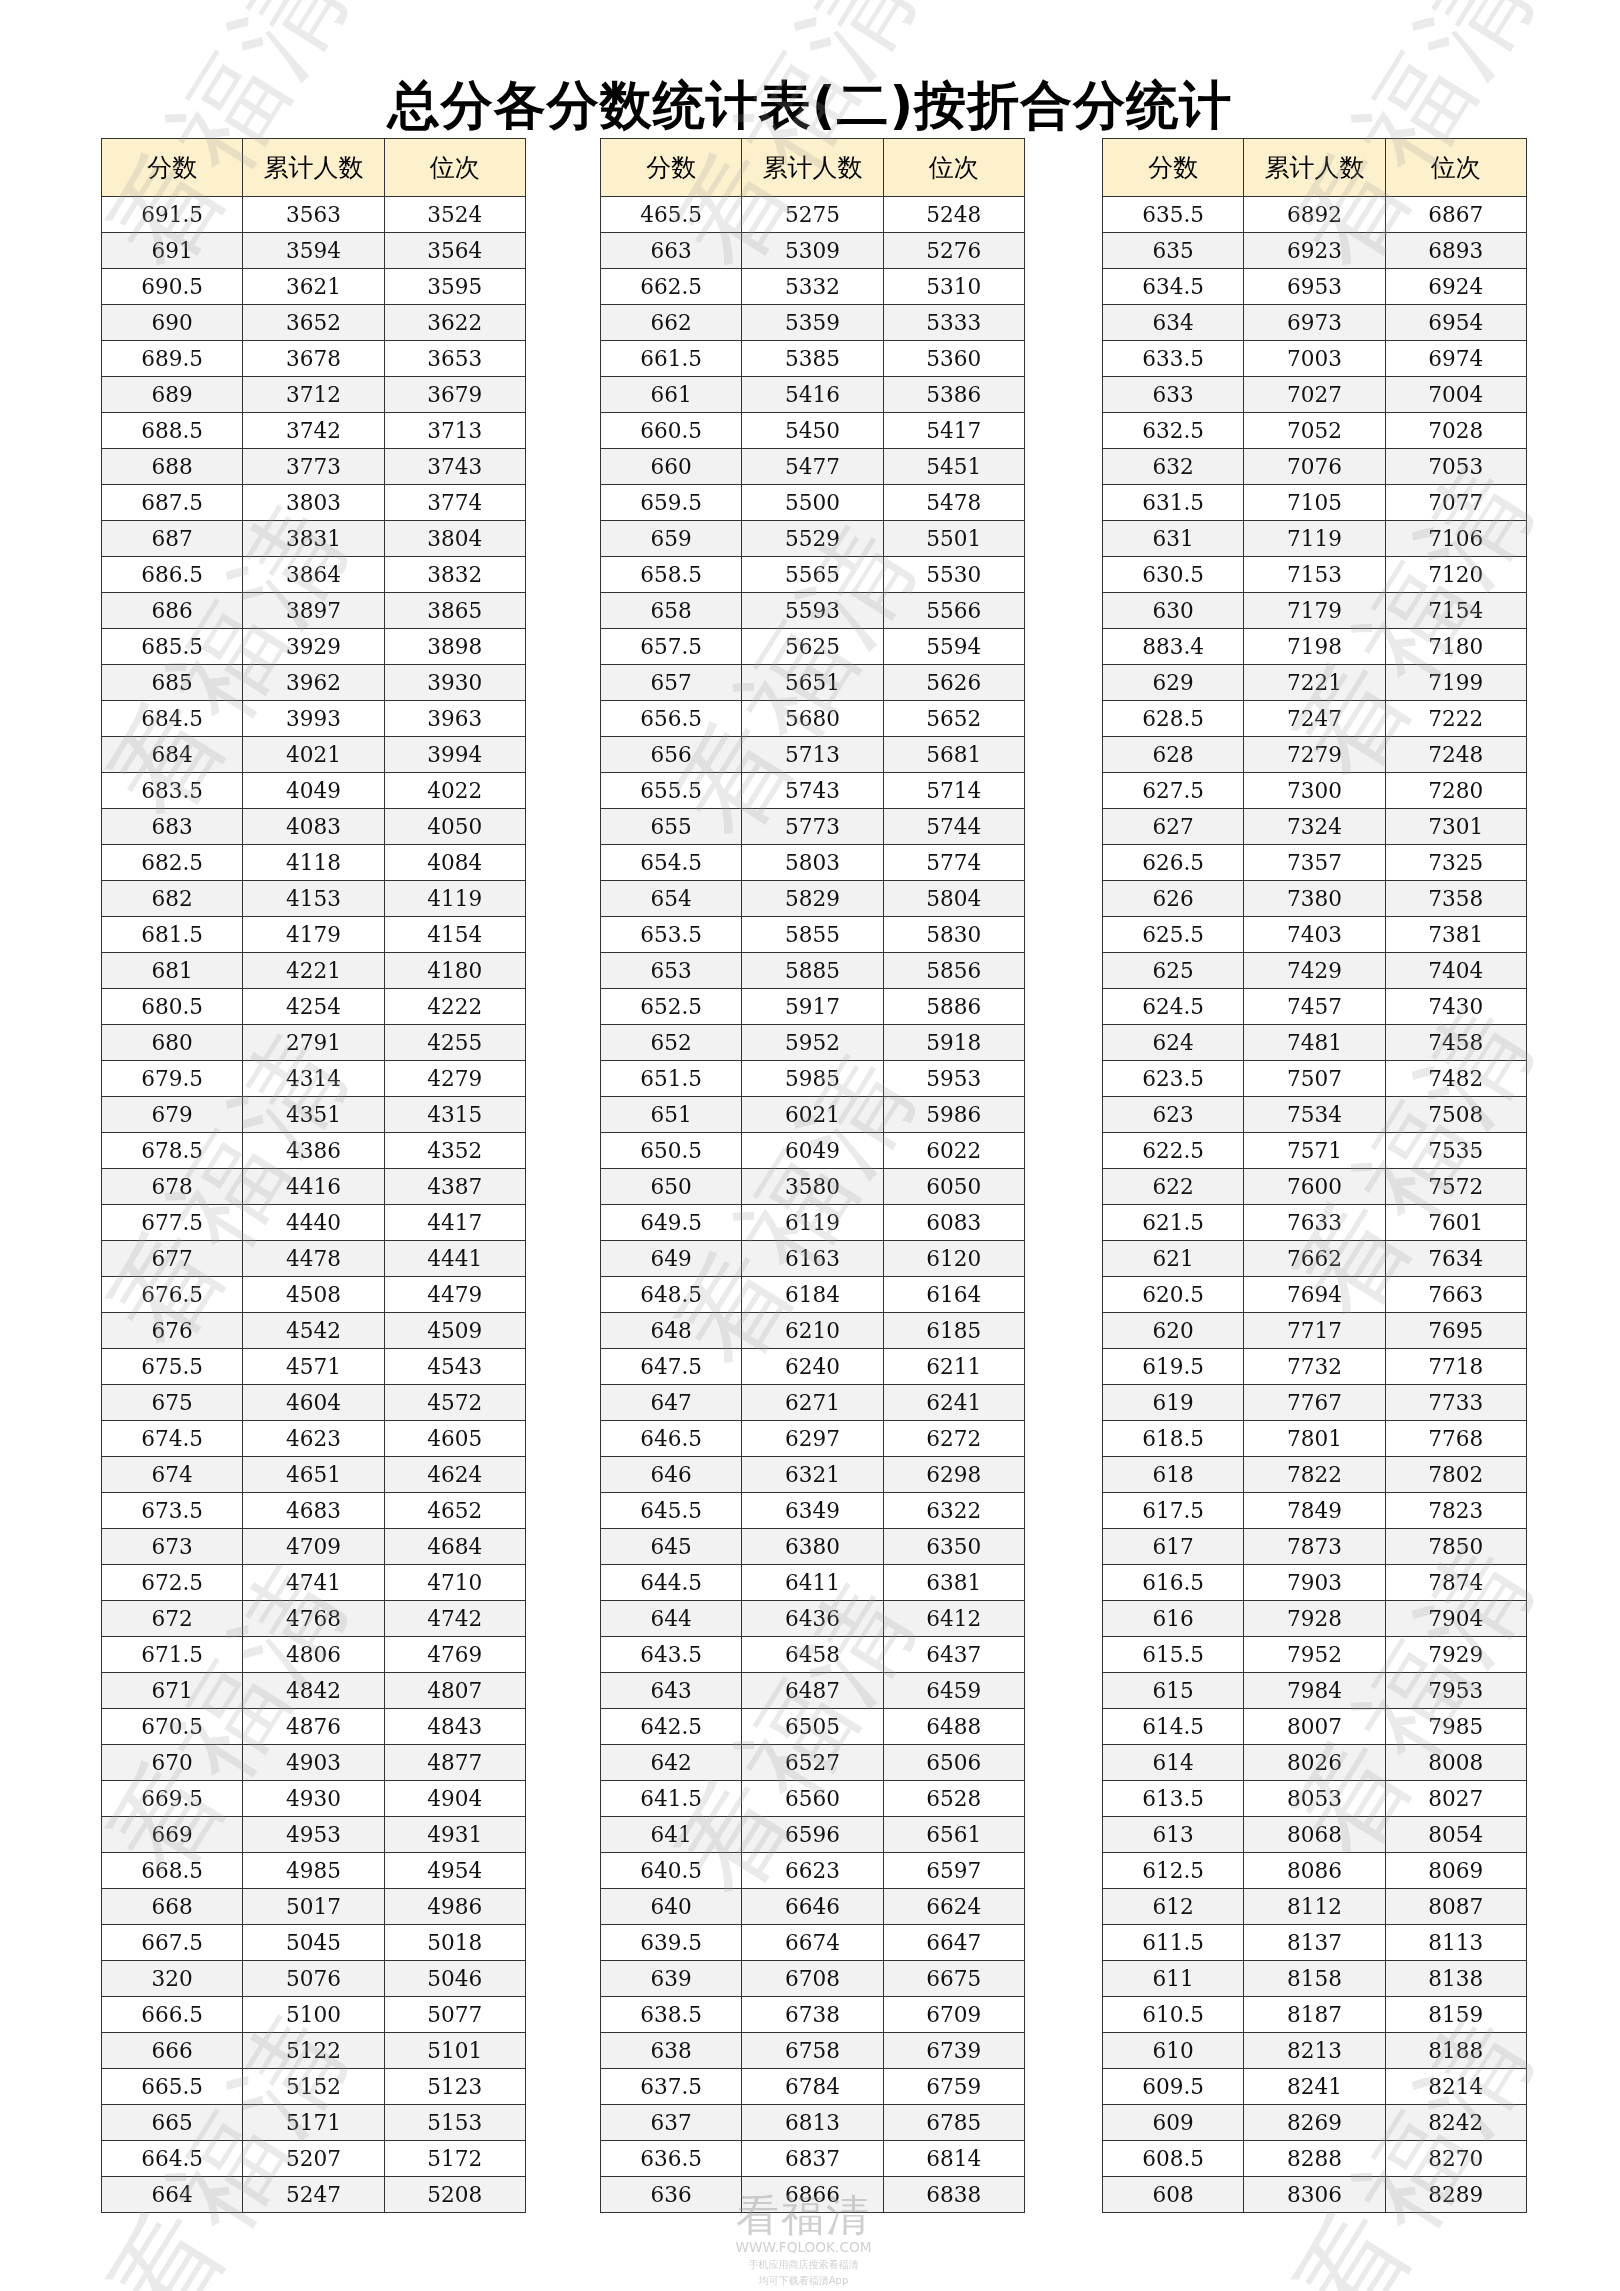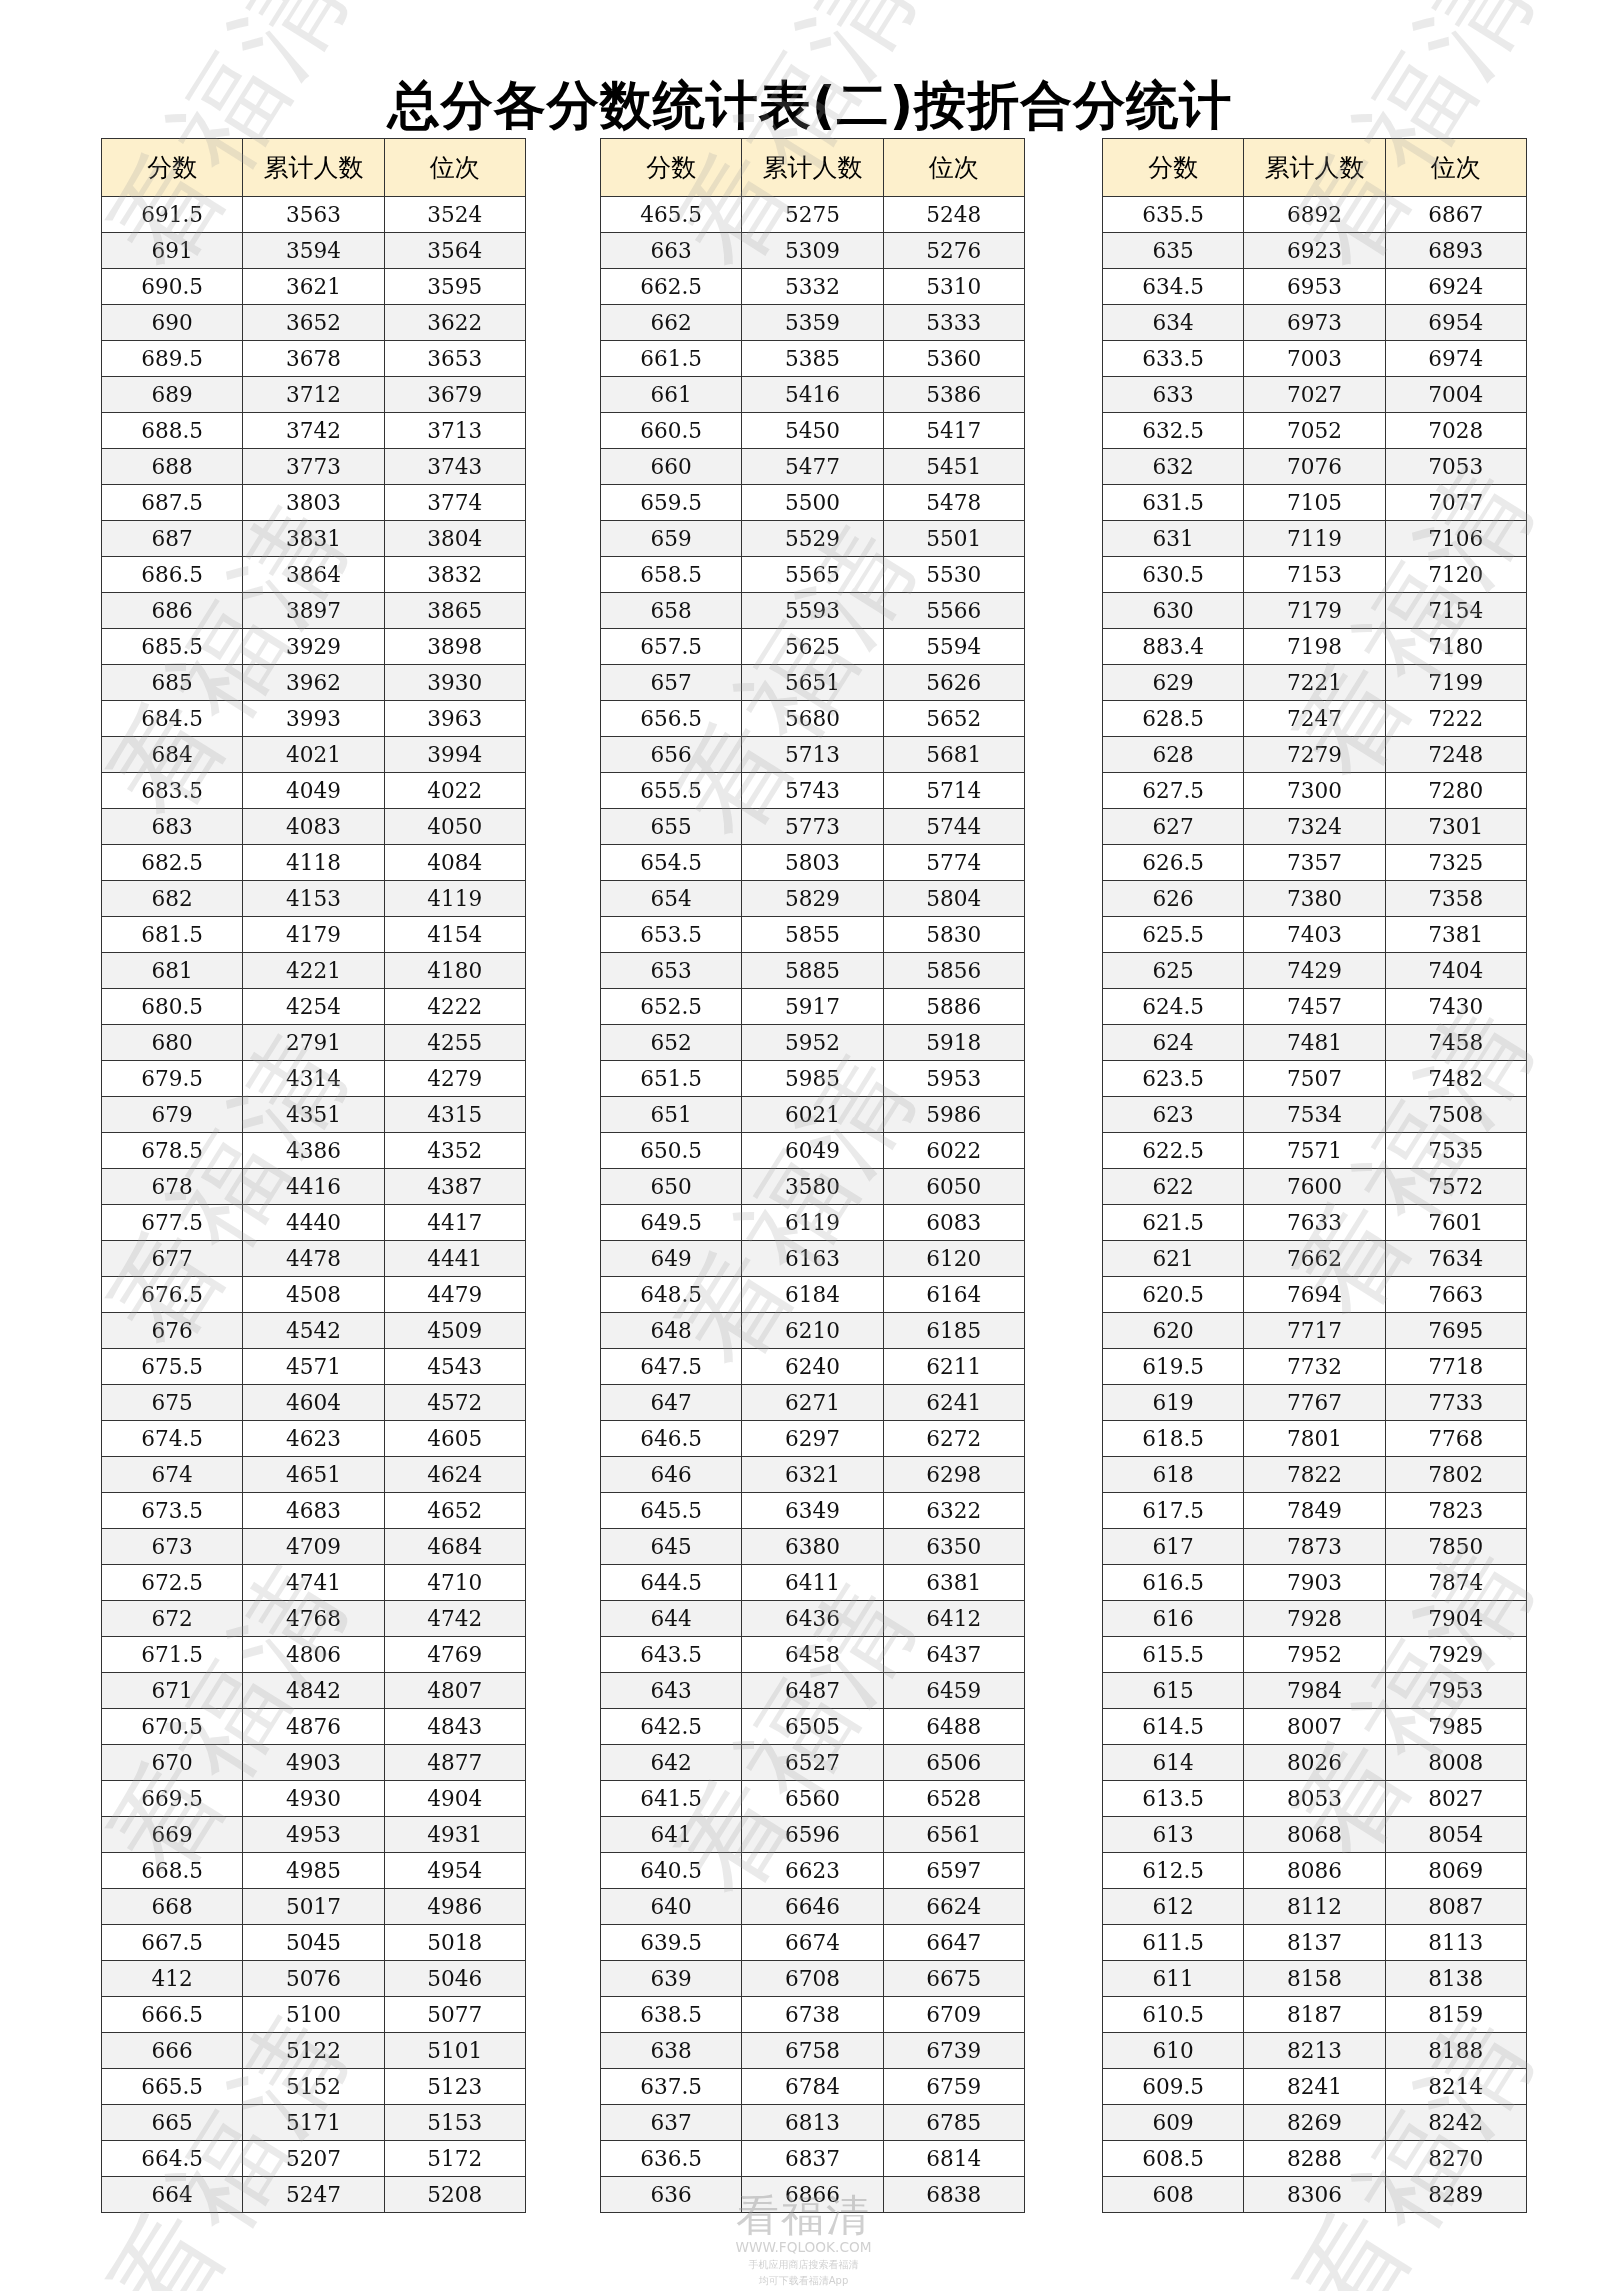--- a/index.html
+++ b/index.html
@@ -301,21 +301,21 @@
         <td>668</td>
         <td>5017</td>
         <td>4986</td>
       </tr>
       <tr>
         <td>667.5</td>
         <td>5045</td>
         <td>5018</td>
       </tr>
       <tr>
-        <td>412</td>
+        <td>320</td>
         <td>5076</td>
         <td>5046</td>
       </tr>
       <tr>
         <td>666.5</td>
         <td>5100</td>
         <td>5077</td>
       </tr>
       <tr>
         <td>666</td>

